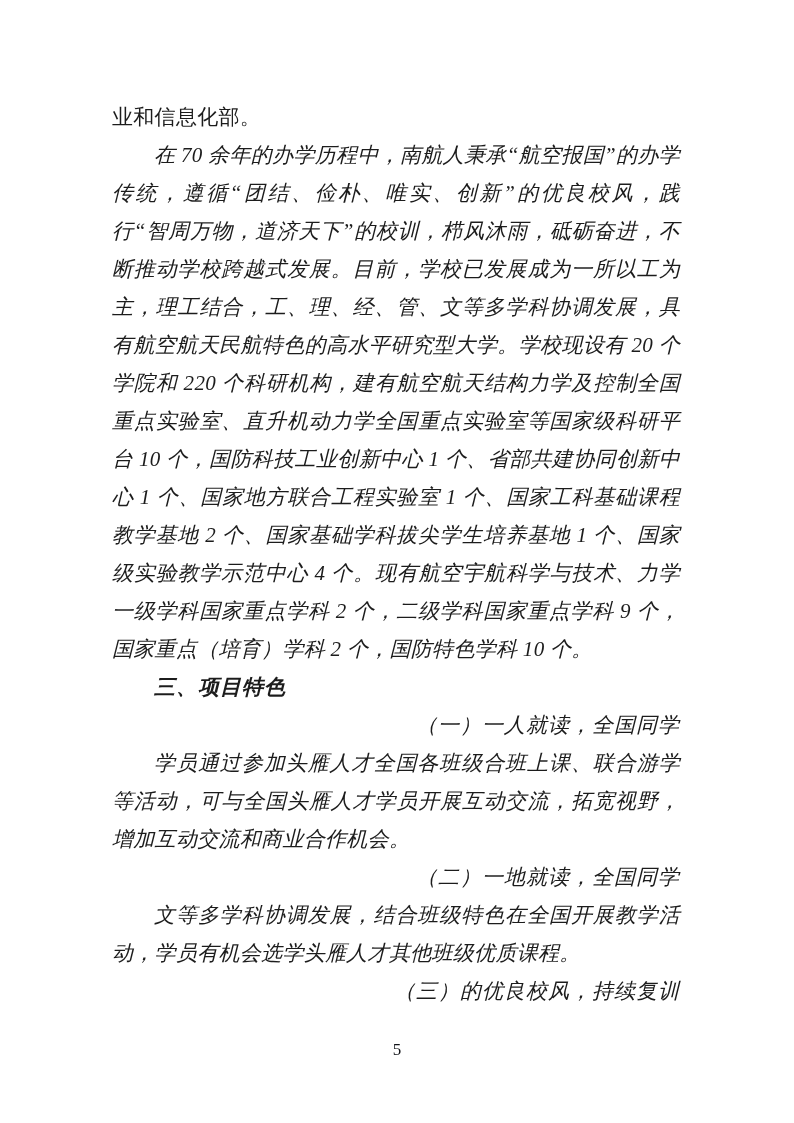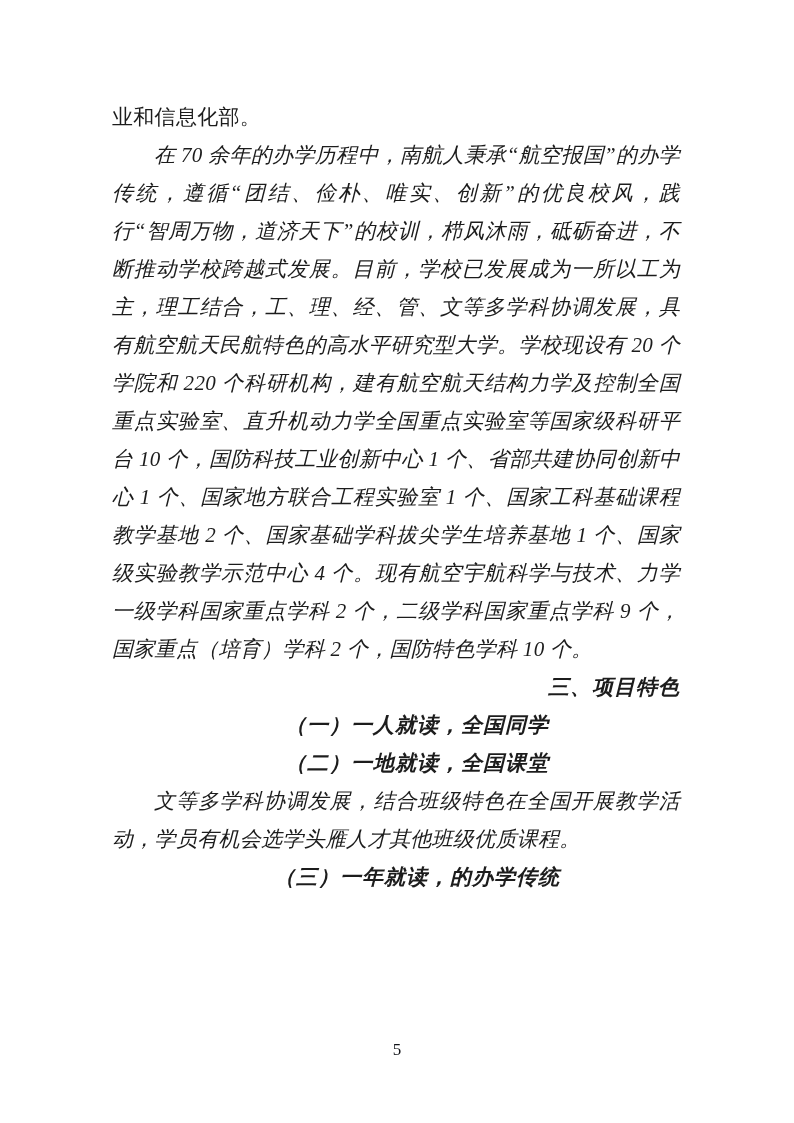--- a/index.html
+++ b/index.html
@@ -32,28 +32,27 @@
     letter-spacing: 0.3px;
     word-break: break-all;
   }
   .para.indent {
     text-indent: 2em;
     font-style: italic;
   }
   .para.heading {
     font-family: "Liberation Sans", "DejaVu Sans", sans-serif;
     font-weight: bold;
-    text-align: right;
+    text-align: left;
     letter-spacing: 1px;
   }
   .para.subheading {
     font-style: italic;
-    text-align: center;
+    text-align: right;
     letter-spacing: 1px;
-    font-weight: bold;
   }
   .footer {
     position: absolute;
     left: 0;
     top: 1038px;
     width: 794px;
     text-align: center;
   }
   .page-number {
     font-size: 17px;
@@ -64,20 +63,21 @@
 </style>
 </head>
 <body>
 
 <div class="page">
   <div class="doc-body">
       <p class="para body">业和信息化部。</p>
       <p class="para body indent">在 70 余年的办学历程中，南航人秉承“航空报国”的办学传统，遵循“团结、俭朴、唯实、创新”的优良校风，践行“智周万物，道济天下”的校训，栉风沐雨，砥砺奋进，不断推动学校跨越式发展。目前，学校已发展成为一所以工为主，理工结合，工、理、经、管、文等多学科协调发展，具有航空航天民航特色的高水平研究型大学。学校现设有 20 个学院和 220 个科研机构，建有航空航天结构力学及控制全国重点实验室、直升机动力学全国重点实验室等国家级科研平台 10 个，国防科技工业创新中心 1 个、省部共建协同创新中心 1 个、国家地方联合工程实验室 1 个、国家工科基础课程教学基地 2 个、国家基础学科拔尖学生培养基地 1 个、国家级实验教学示范中心 4 个。现有航空宇航科学与技术、力学一级学科国家重点学科 2 个，二级学科国家重点学科 9 个，国家重点（培育）学科 2 个，国防特色学科 10 个。</p>
       <p class="para heading indent">三、项目特色</p>
       <p class="para subheading indent">（一）一人就读，全国同学</p>
-      <p class="para subheading indent">（二）一地就读，全国课堂</p>
+      <p class="para body indent">学员通过参加头雁人才全国各班级合班上课、联合游学等活动，可与全国头雁人才学员开展互动交流，拓宽视野，增加互动交流和商业合作机会。</p>
+      <p class="para subheading indent">（二）一地就读，全国同学</p>
       <p class="para body indent">文等多学科协调发展，结合班级特色在全国开展教学活动，学员有机会选学头雁人才其他班级优质课程。</p>
-      <p class="para subheading indent">（三）一年就读，的办学传统</p>
+      <p class="para subheading indent">（三）的优良校风，持续复训</p>
     </div>
   <div class="footer">
     <span class="page-number">5</span>
   </div>
 </div>
 
 </body></html>

